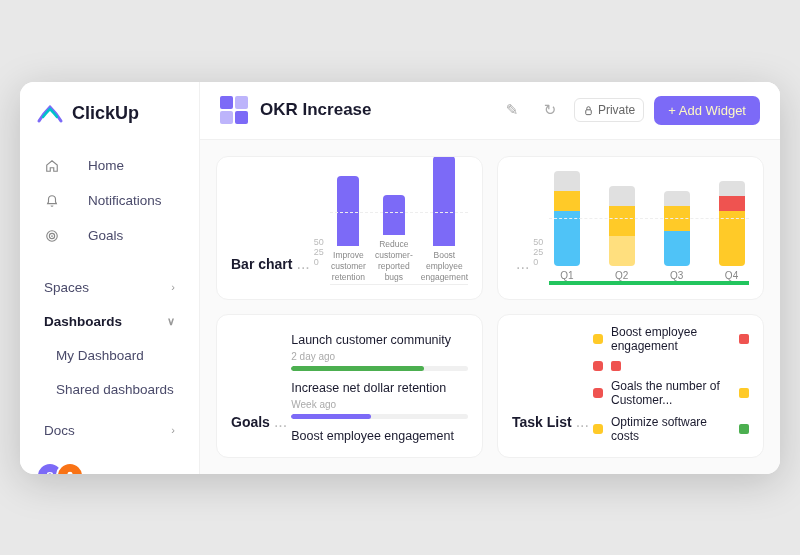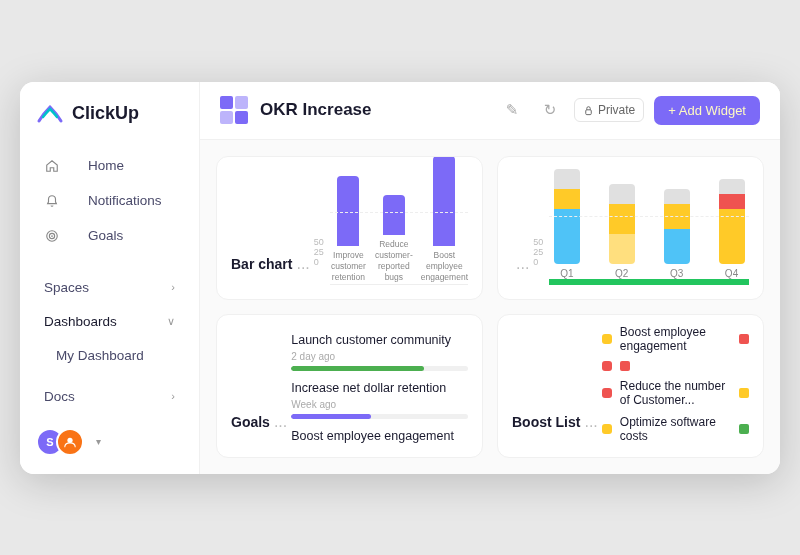--- a/index.html
+++ b/index.html
@@ -55,21 +55,21 @@
       align-items: center;
       padding: 9px 16px;
       gap: 28px;
       cursor: pointer;
       font-size: 13.5px;
       color: #4a4a6a;
       border-radius: 6px;
       margin: 1px 8px;
       transition: background 0.15s;
     }
-    .nav-item.bold { font-weight: 400; color: #1a1a2e; }
+    .nav-item.bold { font-weight: 700; color: #1a1a2e; }
     .nav-item .chevron { margin-left: auto; font-size: 11px; color: #999; }
     .nav-section-label {
       padding: 12px 16px 4px 16px;
       font-size: 12px;
       font-weight: 600;
       color: #999;
     }
     .nav-icon { width: 16px; height: 16px; display: flex; align-items: center; justify-content: center; flex-shrink: 0; }
     .sidebar-footer {
       display: flex;
@@ -370,20 +370,23 @@
         <span class="chevron">›</span>
       </div>
 
       <div class="nav-item bold">
         <span>Dashboards</span>
         <span class="chevron">∨</span>
       </div>
       <div class="nav-item" style="padding-left:28px">
         <span>My Dashboard</span>
       </div>
+      <div class="nav-item" style="padding-left:28px">
+        <span>Shared dashboards</span>
+      </div>
 
       <div class="nav-item" style="margin-top:8px">
         <span>Docs</span>
         <span class="chevron">›</span>
       </div>
     </div>
 
     <div class="sidebar-footer">
       <div class="avatar-group">
         <div class="avatar purple">
@@ -465,21 +468,21 @@
         <div class="widget-header">
           <span class="widget-menu">...</span>
         </div>
         <div class="stacked-chart-area">
           <div style="display:flex; align-items:flex-end; flex:1; gap:0; position:relative;">
             <div style="display:flex;flex-direction:column;justify-content:space-between;height:100%;margin-right:6px;padding-bottom:18px;">
               <span class="y-tick">50</span>
               <span class="y-tick">25</span>
               <span class="y-tick">0</span>
             </div>
-            <div style="flex:1; display:flex; align-items:flex-end; gap:20px; border-bottom:6px solid #22c55e; padding:16px 0 0 0; position:relative;">
+            <div style="flex:1; display:flex; align-items:flex-end; gap:20px; border-bottom:4px solid #22c55e; padding:16px 0 0 0; position:relative;">
               <div style="position:absolute;top:0;left:0;right:0;bottom:0;display:flex;flex-direction:column;justify-content:space-between;pointer-events:none;">
                 <div style="border-top:1px dashed #eee;width:100%;"></div>
                 <div style="border-top:1px dashed #eee;width:100%;"></div>
                 <div style="height:0;"></div>
               </div>
 
               <div class="stacked-group">
                 <div style="width:26px;display:flex;flex-direction:column;border-radius:4px;overflow:hidden;">
                   <div style="height:20px;background:#e0e0e0;"></div>
                   <div style="height:20px;background:#ffca28;"></div>
@@ -551,36 +554,36 @@
             <div class="goal-header">
               <span class="goal-name">Boost employee engagement</span>
             </div>
 
           </div>
         </div>
       </div>
 
       <div class="widget">
         <div class="widget-header">
-          <span class="widget-title">Boost List</span>
+          <span class="widget-title">Task List</span>
           <span class="widget-menu">...</span>
         </div>
         <div class="task-list">
           <div class="task-item">
             <div class="task-dot" style="background:#ffca28;"></div>
             <span class="task-name">Boost employee engagement</span>
             <div class="task-flag" style="background:#ef5350;"></div>
           </div>
           <div class="task-item">
             <div class="task-dot" style="background:#ef5350;"></div>
             <div class="task-flag" style="background:#ef5350;"></div>
           </div>
           <div class="task-item">
             <div class="task-dot" style="background:#ef5350;"></div>
-            <span class="task-name">Reduce the number of Customer...</span>
+            <span class="task-name">Goals the number of Customer...</span>
             <div class="task-flag" style="background:#ffca28;"></div>
           </div>
           <div class="task-item">
             <div class="task-dot" style="background:#ffca28;"></div>
             <span class="task-name">Optimize software costs</span>
             <div class="task-flag" style="background:#4caf50;"></div>
           </div>
         </div>
       </div>
 

